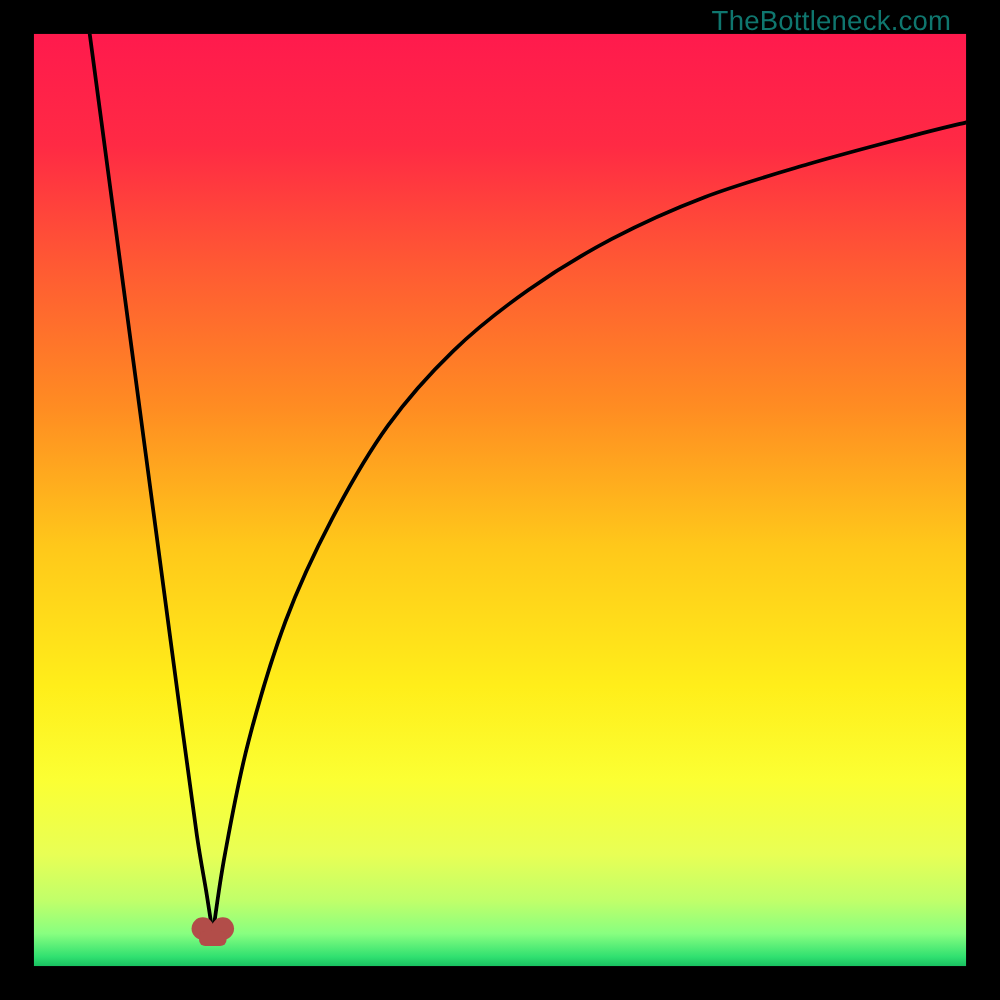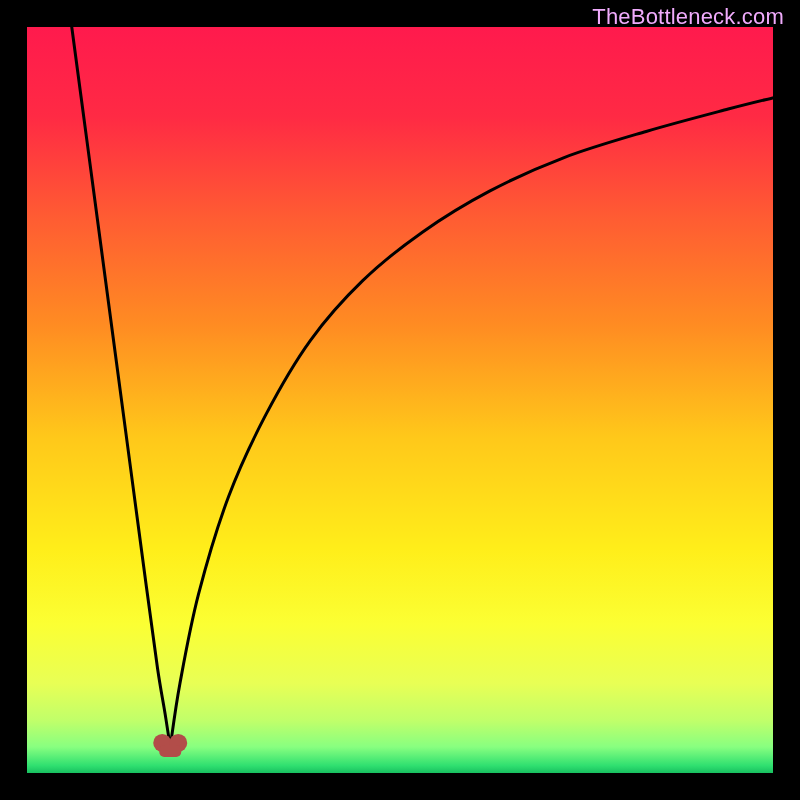--- a/index.html
+++ b/index.html
@@ -21,26 +21,26 @@
   .plot {
     position: absolute;
     left: 0;
     top: 0;
     width: 746px;
     height: 746px;
     display: block;
   }
   .watermark {
     position: absolute;
-    right: 16px;
+    right: 39px;
     top: 4px;
     font-family: Arial, Helvetica, sans-serif;
     font-size: 22px;
     font-weight: 500;
-    color: #f0abfc;
+    color: #0f766e;
     letter-spacing: 0.2px;
   }
 </style>
 </head>
 <body>
 
 <div class="frame">
   <svg class="plot" viewBox="0 0 746 746" preserveAspectRatio="none">
     <defs>
       <linearGradient id="bg-grad" x1="0" y1="0" x2="0" y2="1">

